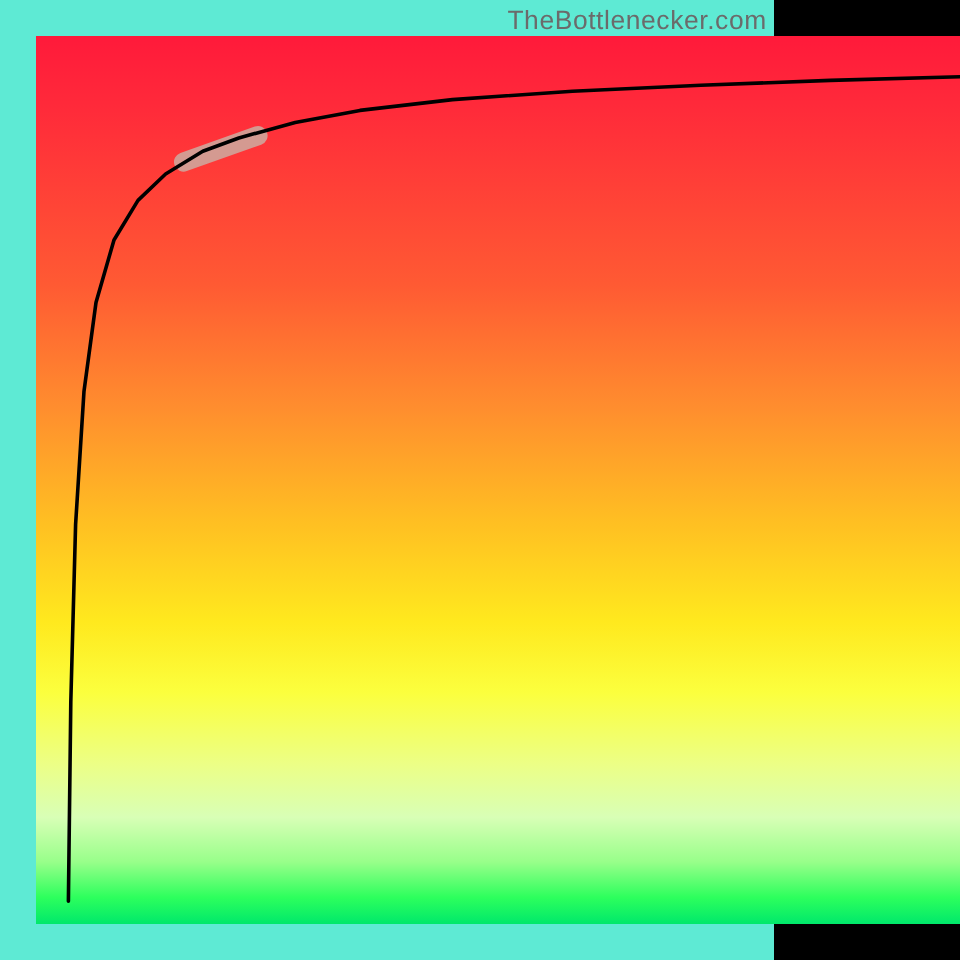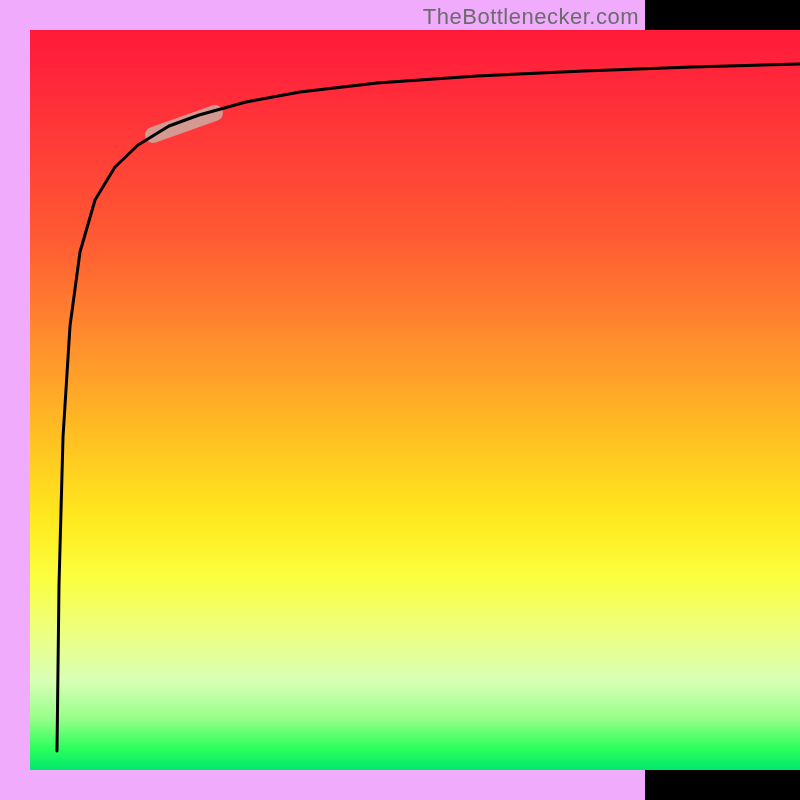--- a/index.html
+++ b/index.html
@@ -8,21 +8,21 @@
     width: 800px;
     height: 800px;
     background: #000;
     overflow: hidden;
     font-family: Arial, Helvetica, sans-serif;
   }
   .frame {
     position: relative;
     width: 645px;
     height: 800px;
-    background: #f0abfc;
+    background: #5eead4;
   }
   .plot-area {
     position: absolute;
     left: 30px;
     top: 30px;
     width: 770px;
     height: 740px;
     
     background: linear-gradient(
       to bottom,

